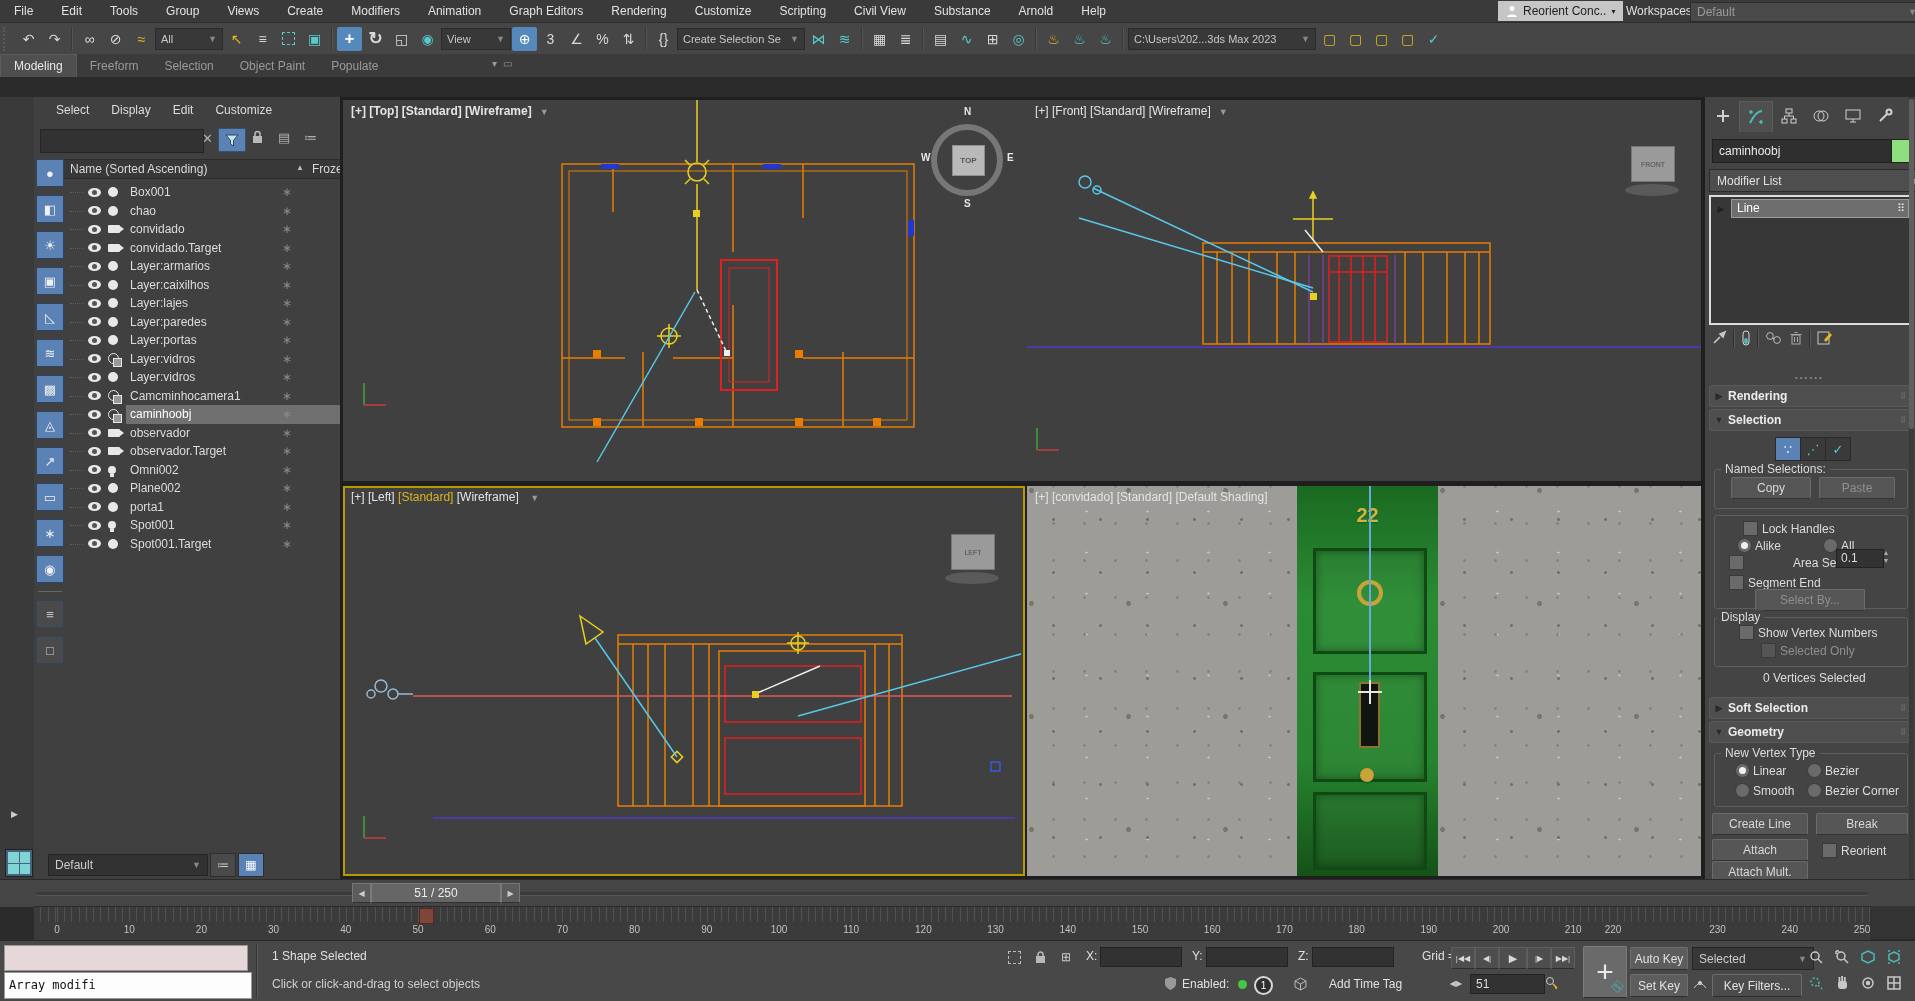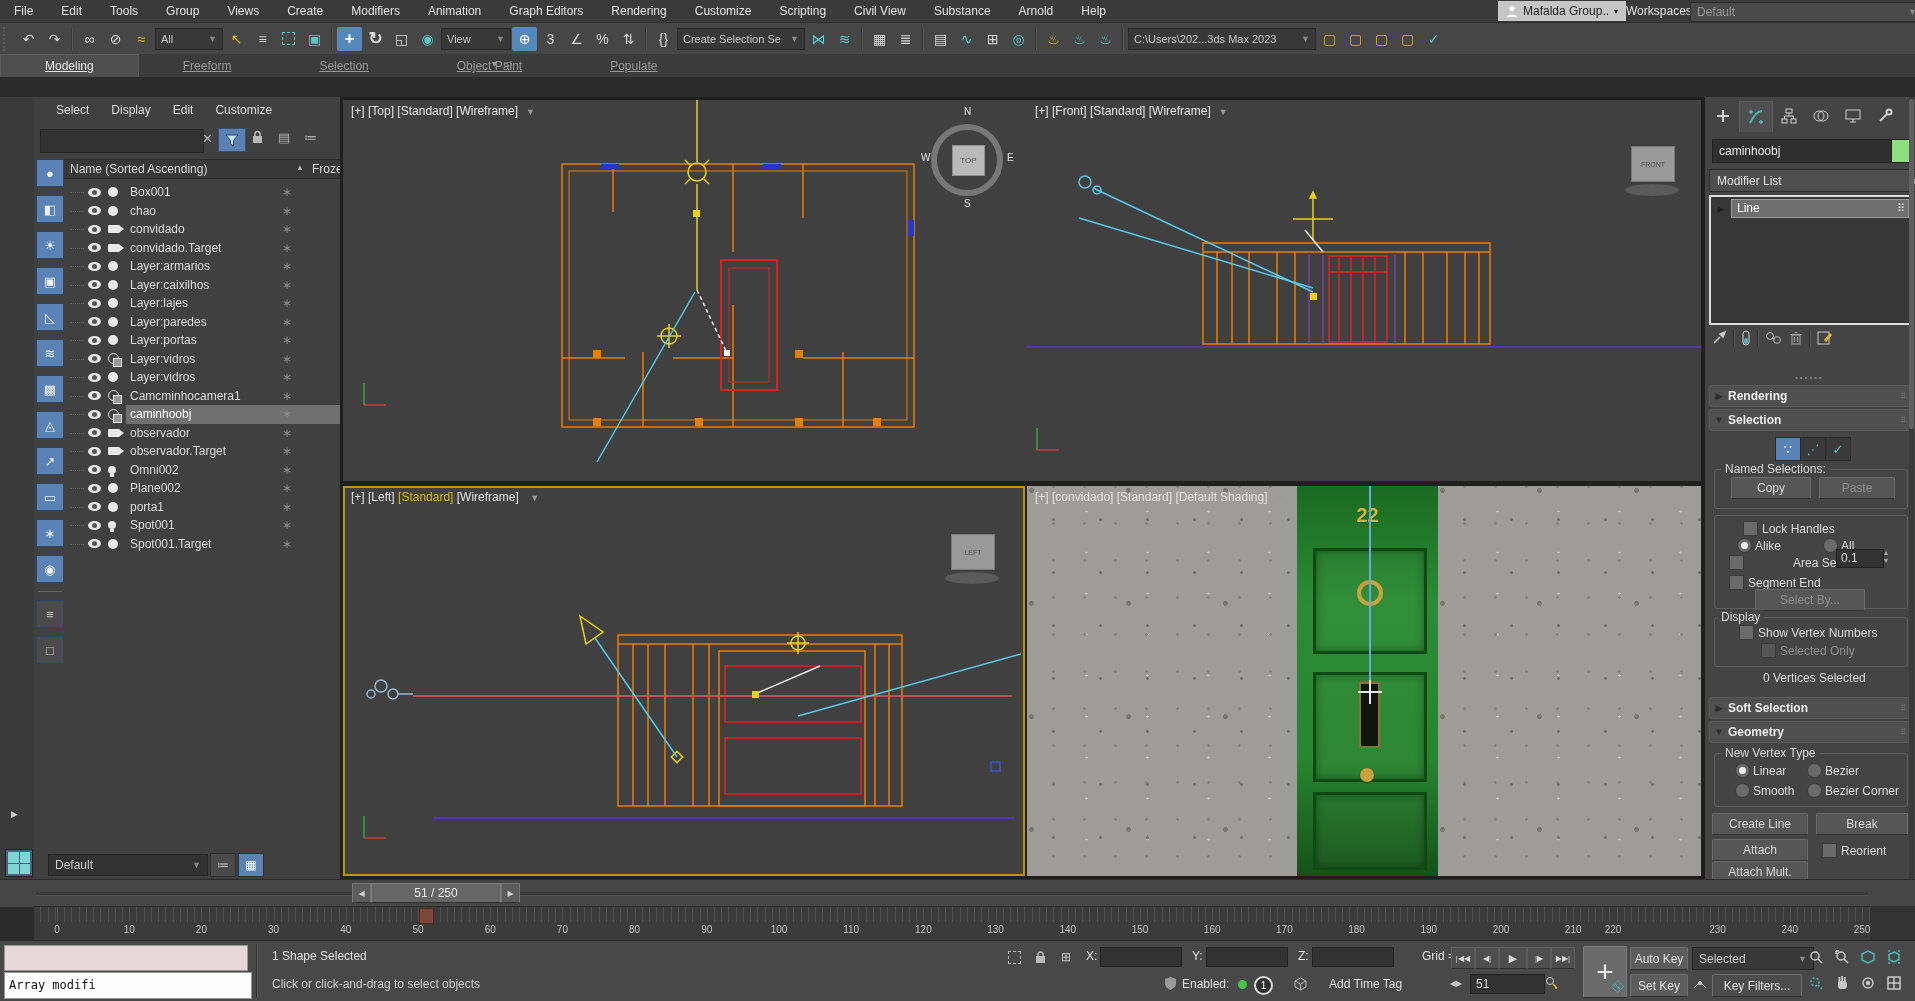--- a/index.html
+++ b/index.html
@@ -25,21 +25,21 @@
   .tb-btn.active{background:#5588bb;color:#fff;}
   .tb-sep{width:1px;height:22px;background:#383838;border-right:1px solid #555;margin:0 3px;flex:none;}
   .tb-dd{height:20px;background:#383838;border:1px solid #2a2a2a;color:#c8c8c8;font-size:11px;
          display:flex;align-items:center;padding:0 5px;gap:6px;flex:none;white-space:nowrap;overflow:hidden;}
   .tb-dd .arr{color:#888;font-size:9px;margin-left:auto;}
   .dashbox{width:11px;height:11px;border:1px dashed #58c8c8;display:inline-block;}
   .grip{width:7px;height:24px;border-left:2px dotted #5a5a5a;margin:0 3px;flex:none;}
   
   #ribbon-tabs{position:absolute;left:0;top:54px;width:1915px;height:23px;background:#3b3b3b;
                display:flex;align-items:flex-end;}
-  .rib-tab{padding:3px 44px;color:#9a9a9a;line-height:16px;text-decoration:underline;}
+  .rib-tab{padding:3px 13px;color:#9a9a9a;line-height:16px;}
   .rib-tab.active{background:#4f4f4f;color:#e8e8e8;border:1px solid #5c5c5c;border-bottom:none;}
   #ribbon-extra{position:absolute;left:492px;top:58px;color:#9a9a9a;font-size:10px;letter-spacing:6px;}
   #ribbon-sub{position:absolute;left:0;top:77px;width:1915px;height:20px;background:#343434;
               border-bottom:1px solid #262626;}
   #subtab{display:inline-block;margin-left:6px;height:19px;line-height:19px;background:#454545;
           color:#cfcfcf;padding:0 14px;border:1px solid #555;border-bottom:none;}
   
   #leftstrip{position:absolute;left:0;top:97px;width:34px;height:782px;background:#3a3a3a;
              border-right:1px solid #2d2d2d;}
   #strip-expand{position:absolute;left:11px;top:712px;color:#ccc;font-size:9px;}
@@ -214,21 +214,21 @@
 
 <div id="app">
 
   <div id="menubar">
 
     <div id="account-chip">
       <svg width="12" height="12" viewBox="0 0 12 12">
           <circle cx="6" cy="3.5" r="2.5" fill="#fff"></circle>
           <path d="M1 12 C1 8.5 11 8.5 11 12 Z" fill="#fff"></path>
         </svg>
-      <span>Mafalda Group..</span>
+      <span>Reorient Conc..</span>
       <span style="font-size:8px">▾</span>
     </div>
     <span id="workspaces-label">Workspaces:</span>
     <div id="workspace-dd">
       <span>Default</span>
       <span class="arr">▼</span>
     </div>
   <span class="menu-item">File</span>
       <span class="menu-item">Edit</span>
       <span class="menu-item">Tools</span>
@@ -587,21 +587,21 @@
     <div id="ex-preset">
       <span>Default</span>
       <span class="arr">▼</span>
     </div>
     <div class="ex-bbtn" style="left:176px;">≔</div>
     <div class="ex-bbtn blue" style="left:204px;">▦</div>
   </div>
 
   <div id="vparea">
 
-    <div class="vp" style="left:3px;top:3px;width:814px;height:381px;">
+    <div class="vp" style="left:3px;top:3px;width:814px;height:381px;font-weight:bold;">
       <div class="vp-label"><span>[+] [Top] [Standard] [Wireframe]</span><span class="vp-funnel">▼</span></div>
       <div id="viewcube">
         <div id="vc-ring"></div>
         <span class="vc-letter" style="left:37px;top:0px;">N</span>
         <span class="vc-letter" style="left:37px;top:92px;">S</span>
         <span class="vc-letter" style="left:-6px;top:46px;">W</span>
         <span class="vc-letter" style="left:80px;top:46px;">E</span>
         <div id="vc-face">TOP</div>
       </div>
       <svg width="682" height="381" viewBox="0 0 682 381">

